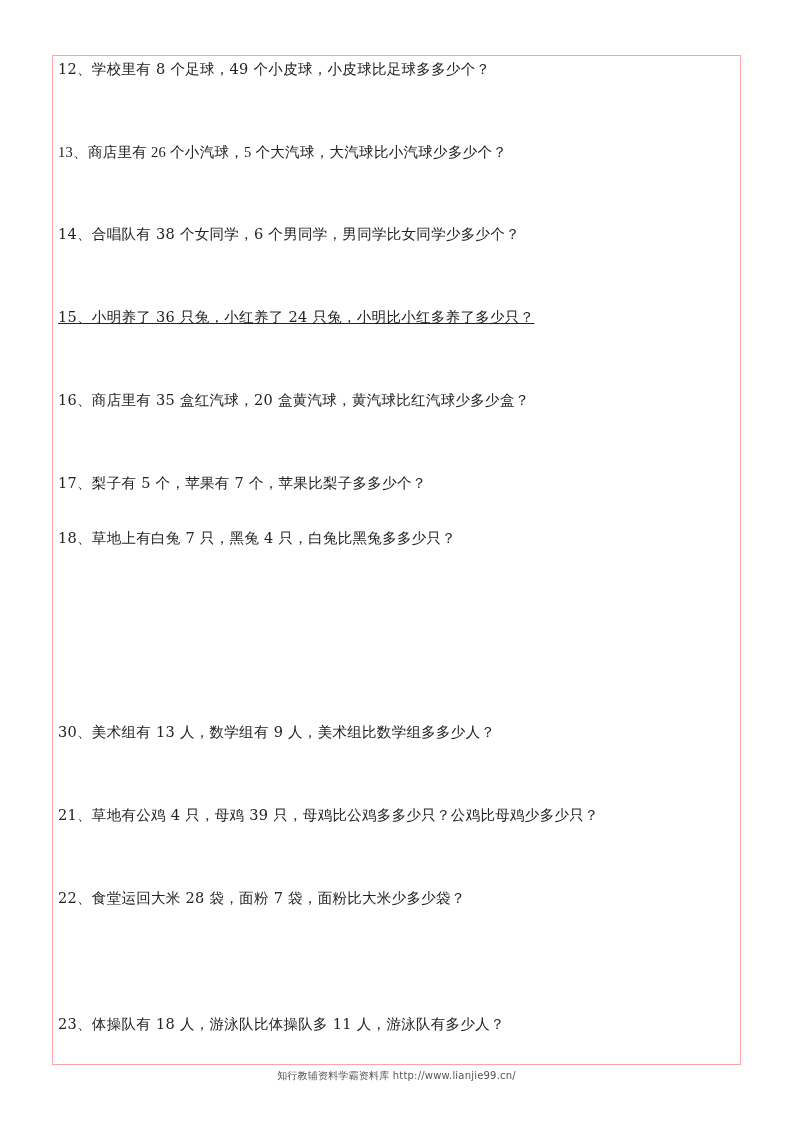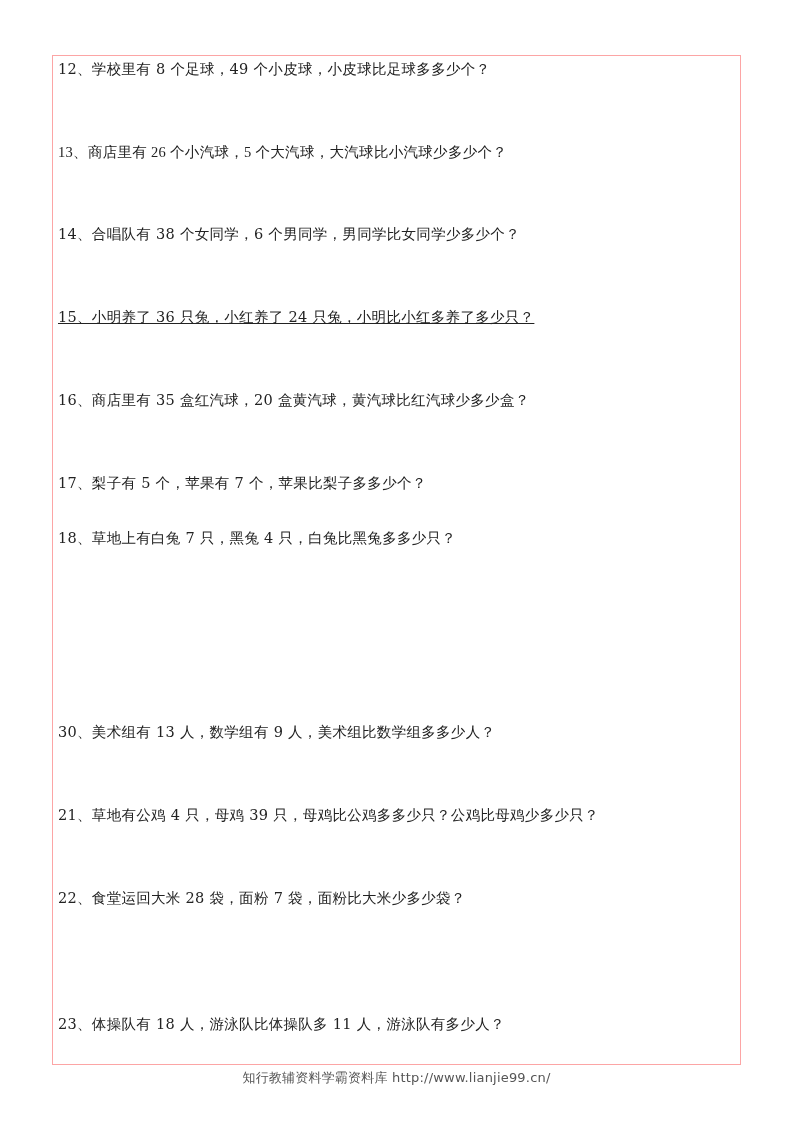--- a/index.html
+++ b/index.html
@@ -32,21 +32,21 @@
       white-space: nowrap;
       letter-spacing: 0.3px;
     }
     .footer {
       position: absolute;
       left: 0;
       width: 793px;
       top: 1069px;
       text-align: center;
       font-family: "DejaVu Sans", "Liberation Sans", sans-serif;
-      font-size: 13px;
+      font-size: 10px;
       color: #555555;
       letter-spacing: 0.2px;
     }
   </style>
 </head>
 <body>
 
 <div class="page-frame">
   <div class="question" style="top:3px;">12、学校里有 8 个足球，49 个小皮球，小皮球比足球多多少个？</div>
   <div class="question" style="top:86px;font-family:Liberation Serif, serif;">13、商店里有 26 个小汽球，5 个大汽球，大汽球比小汽球少多少个？</div>

